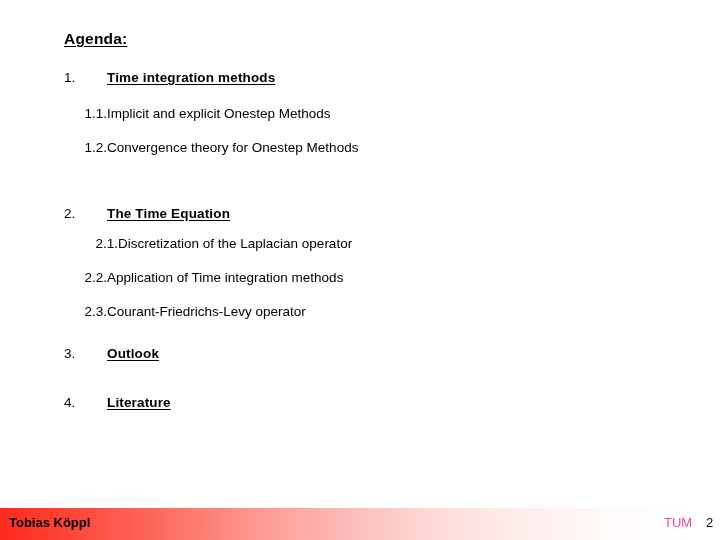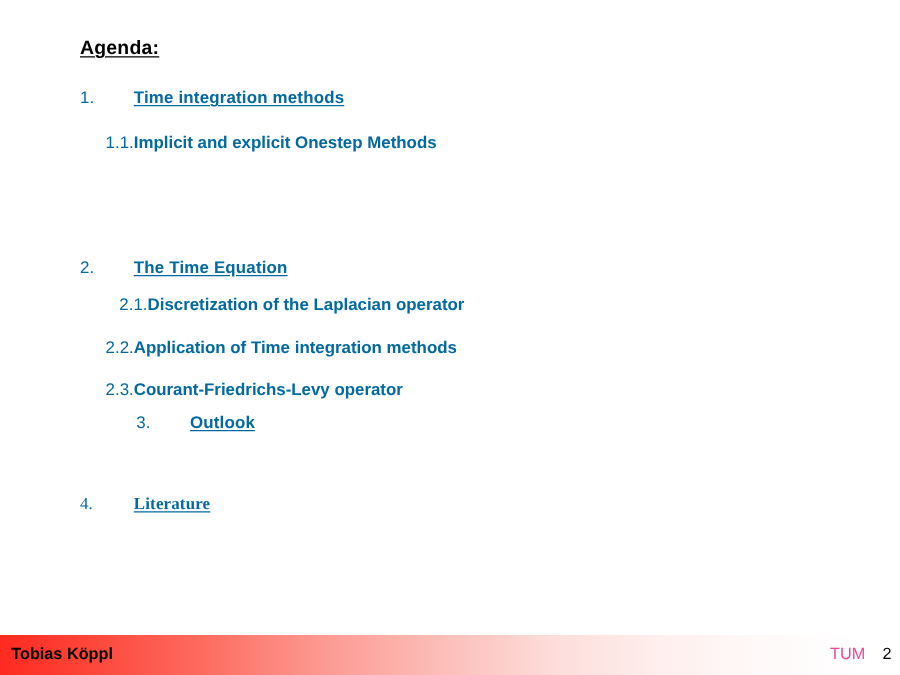--- a/index.html
+++ b/index.html
@@ -37,21 +37,21 @@
     text-decoration: underline;
     text-underline-offset: 2px;
     white-space: nowrap;
     letter-spacing: 0.2px;
   }
 
   .row {
     position: absolute;
     left: 64px;
     white-space: nowrap;
-    color: #0369a1;
+    color: #000000;
     font-size: 13.5px;
     line-height: 1;
   }
 
   .row .num {
     display: inline-block;
     font-weight: normal;
     text-decoration: none;
     vertical-align: baseline;
   }
@@ -66,21 +66,21 @@
     text-underline-offset: 2px;
     letter-spacing: 0.15px;
   }
 
   
   .row.sub .num {
     width: 43px;
     text-align: right;
   }
   .row.sub .txt {
-    font-weight: bold;
+    font-weight: normal;
     text-decoration: none;
     text-align: center;
   }
 
   
   #footer {
     position: absolute;
     left: 0;
     top: 508px;
     width: 720px;
@@ -143,42 +143,45 @@
     <div class="agenda-title">Agenda:</div>
 
     <div class="row main" style="top:71px;">
       <span class="num">1.</span><span class="txt">Time integration methods</span>
     </div>
 
     <div class="row sub" style="top:107px;">
       <span class="num">1.1.</span><span class="txt">Implicit and explicit Onestep Methods</span>
     </div>
 
+    <div class="row sub" style="top:141px;">
+      <span class="num">1.2.</span><span class="txt">Convergence theory for Onestep Methods</span>
+    </div>
 
     <div class="row main" style="top:207px;">
       <span class="num">2.</span><span class="txt">The Time Equation</span>
     </div>
 
     <div class="row sub" style="top:237px;margin-left:11px;">
       <span class="num">2.1.</span><span class="txt">Discretization of the Laplacian operator</span>
     </div>
 
     <div class="row sub" style="top:271px;">
       <span class="num">2.2.</span><span class="txt">Application of Time integration methods</span>
     </div>
 
     <div class="row sub" style="top:305px;">
       <span class="num">2.3.</span><span class="txt">Courant-Friedrichs-Levy operator</span>
     </div>
 
-    <div class="row main" style="top:331px;margin-left:45px;">
+    <div class="row main" style="top:347px;">
       <span class="num">3.</span><span class="txt">Outlook</span>
     </div>
 
-    <div class="row main" style="top:396px;font-family:Liberation Serif, serif;">
+    <div class="row main" style="top:396px;">
       <span class="num">4.</span><span class="txt">Literature</span>
     </div>
 
   </div>
 
   <div id="footer">
     <div id="footer-gradient"></div>
     <div class="footer-author">Tobias Köppl</div>
     <div class="footer-org">TUM</div>
     <div class="footer-page">2</div>

